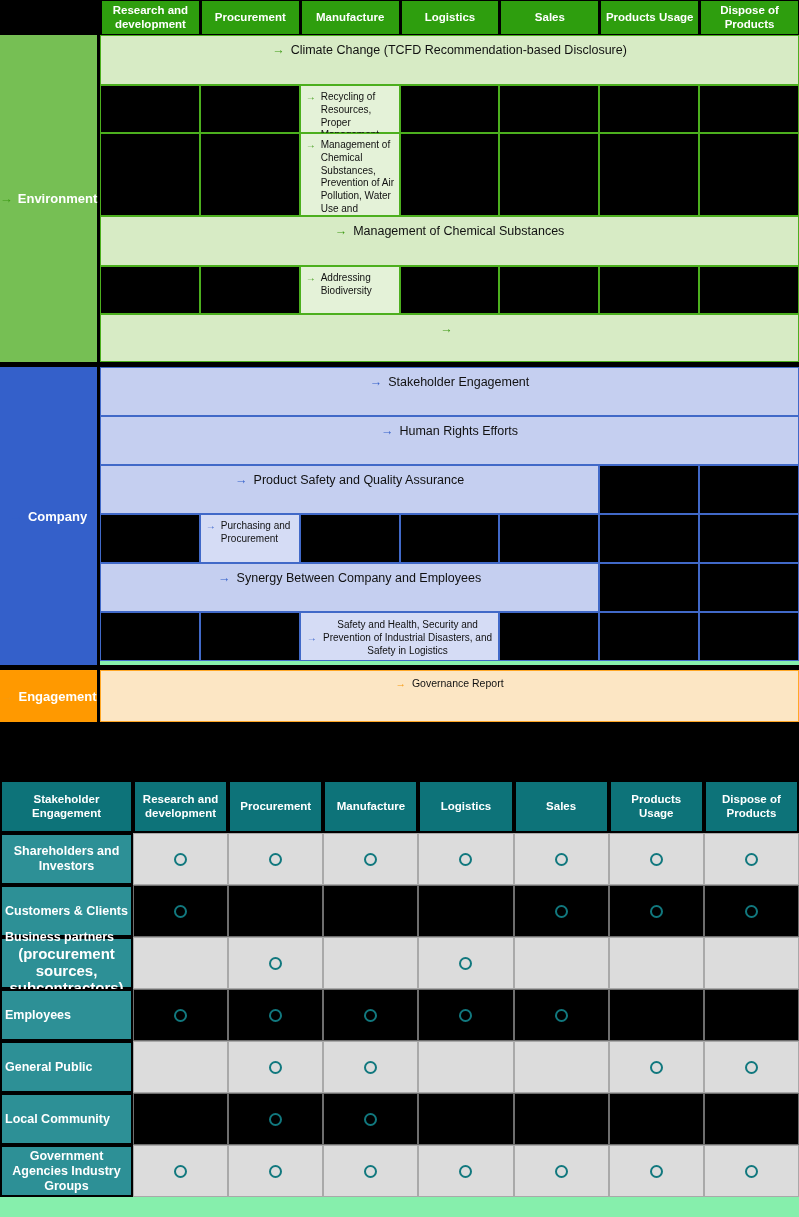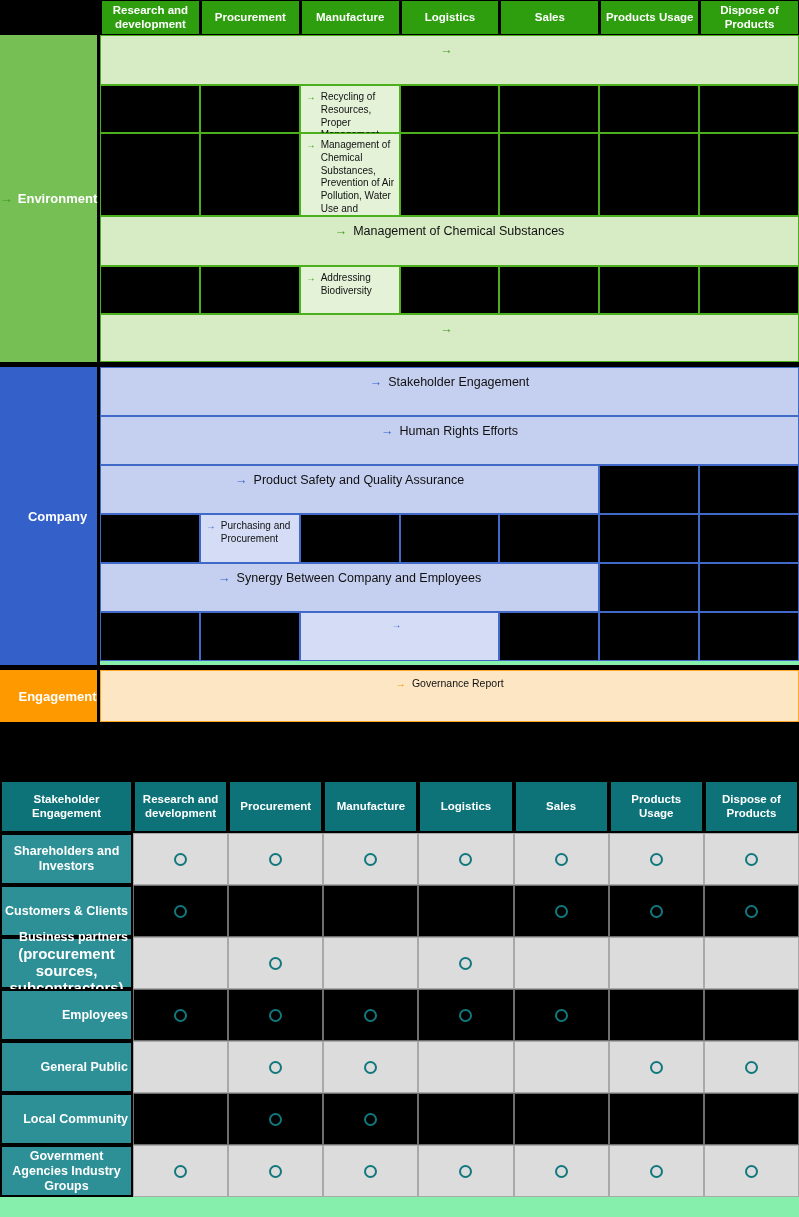--- a/index.html
+++ b/index.html
@@ -103,21 +103,21 @@
     display:flex;align-items:center;justify-content:center;
     text-align:center;
     height:53px;
     border:2px solid #000;
     box-sizing:border-box;
     padding:0 2px;
   }
   .bt-rowlabel{
     background:#2D9096;color:#fff;
     font-size:12.5px;font-weight:bold;line-height:1.2;
-    display:flex;flex-direction:column;align-items:flex-end;justify-content:center;
+    display:flex;flex-direction:column;align-items:flex-start;justify-content:center;
     text-align:center;
     border:2px solid #000;
     box-sizing:border-box;
     padding:0 3px;
   }
   .bt-rowlabel .sub{font-size:15px;font-weight:bold;line-height:1.15;}
   .bt-cell{
     display:flex;align-items:center;justify-content:center;
     box-sizing:border-box;
     border:1px solid #A9A9A9;
@@ -151,20 +151,21 @@
     <div class="cat-label cat-env" style="width:100px;">
       <span class="arrow">→</span>
         <span>Environment</span>
     </div>
     <div class="mat-body" style="width:699px;">
 
       <div class="mat-row" style="height:50px;">
         <div class="cell full" style="grid-column:1 / span 7;">
           <div class="lbl center">
               <span class="arrow">→</span>
+              <span>Climate Change (TCFD Recommendation-based Disclosure)</span>
             </div>
         </div>
       </div>
 
       <div class="mat-row" style="height:48px;">
         <div class="cell"></div>
         <div class="cell"></div>
         <div class="cell fill">
           <div class="lbl">
               <span class="arrow">→</span>
@@ -290,20 +291,21 @@
         <div class="cell"></div>
         <div class="cell"></div>
       </div>
 
       <div class="mat-row" style="height:49px;">
         <div class="cell"></div>
         <div class="cell"></div>
         <div class="cell fill" style="grid-column:3 / span 2;">
           <div class="lbl center" style="font-size:10px;">
               <span class="arrow">→</span>
+              <span>Safety and Health, Security and Prevention of Industrial Disasters, and Safety in Logistics</span>
             </div>
         </div>
         <div class="cell"></div>
         <div class="cell"></div>
         <div class="cell"></div>
       </div>
 
     </div>
   </div>
 

